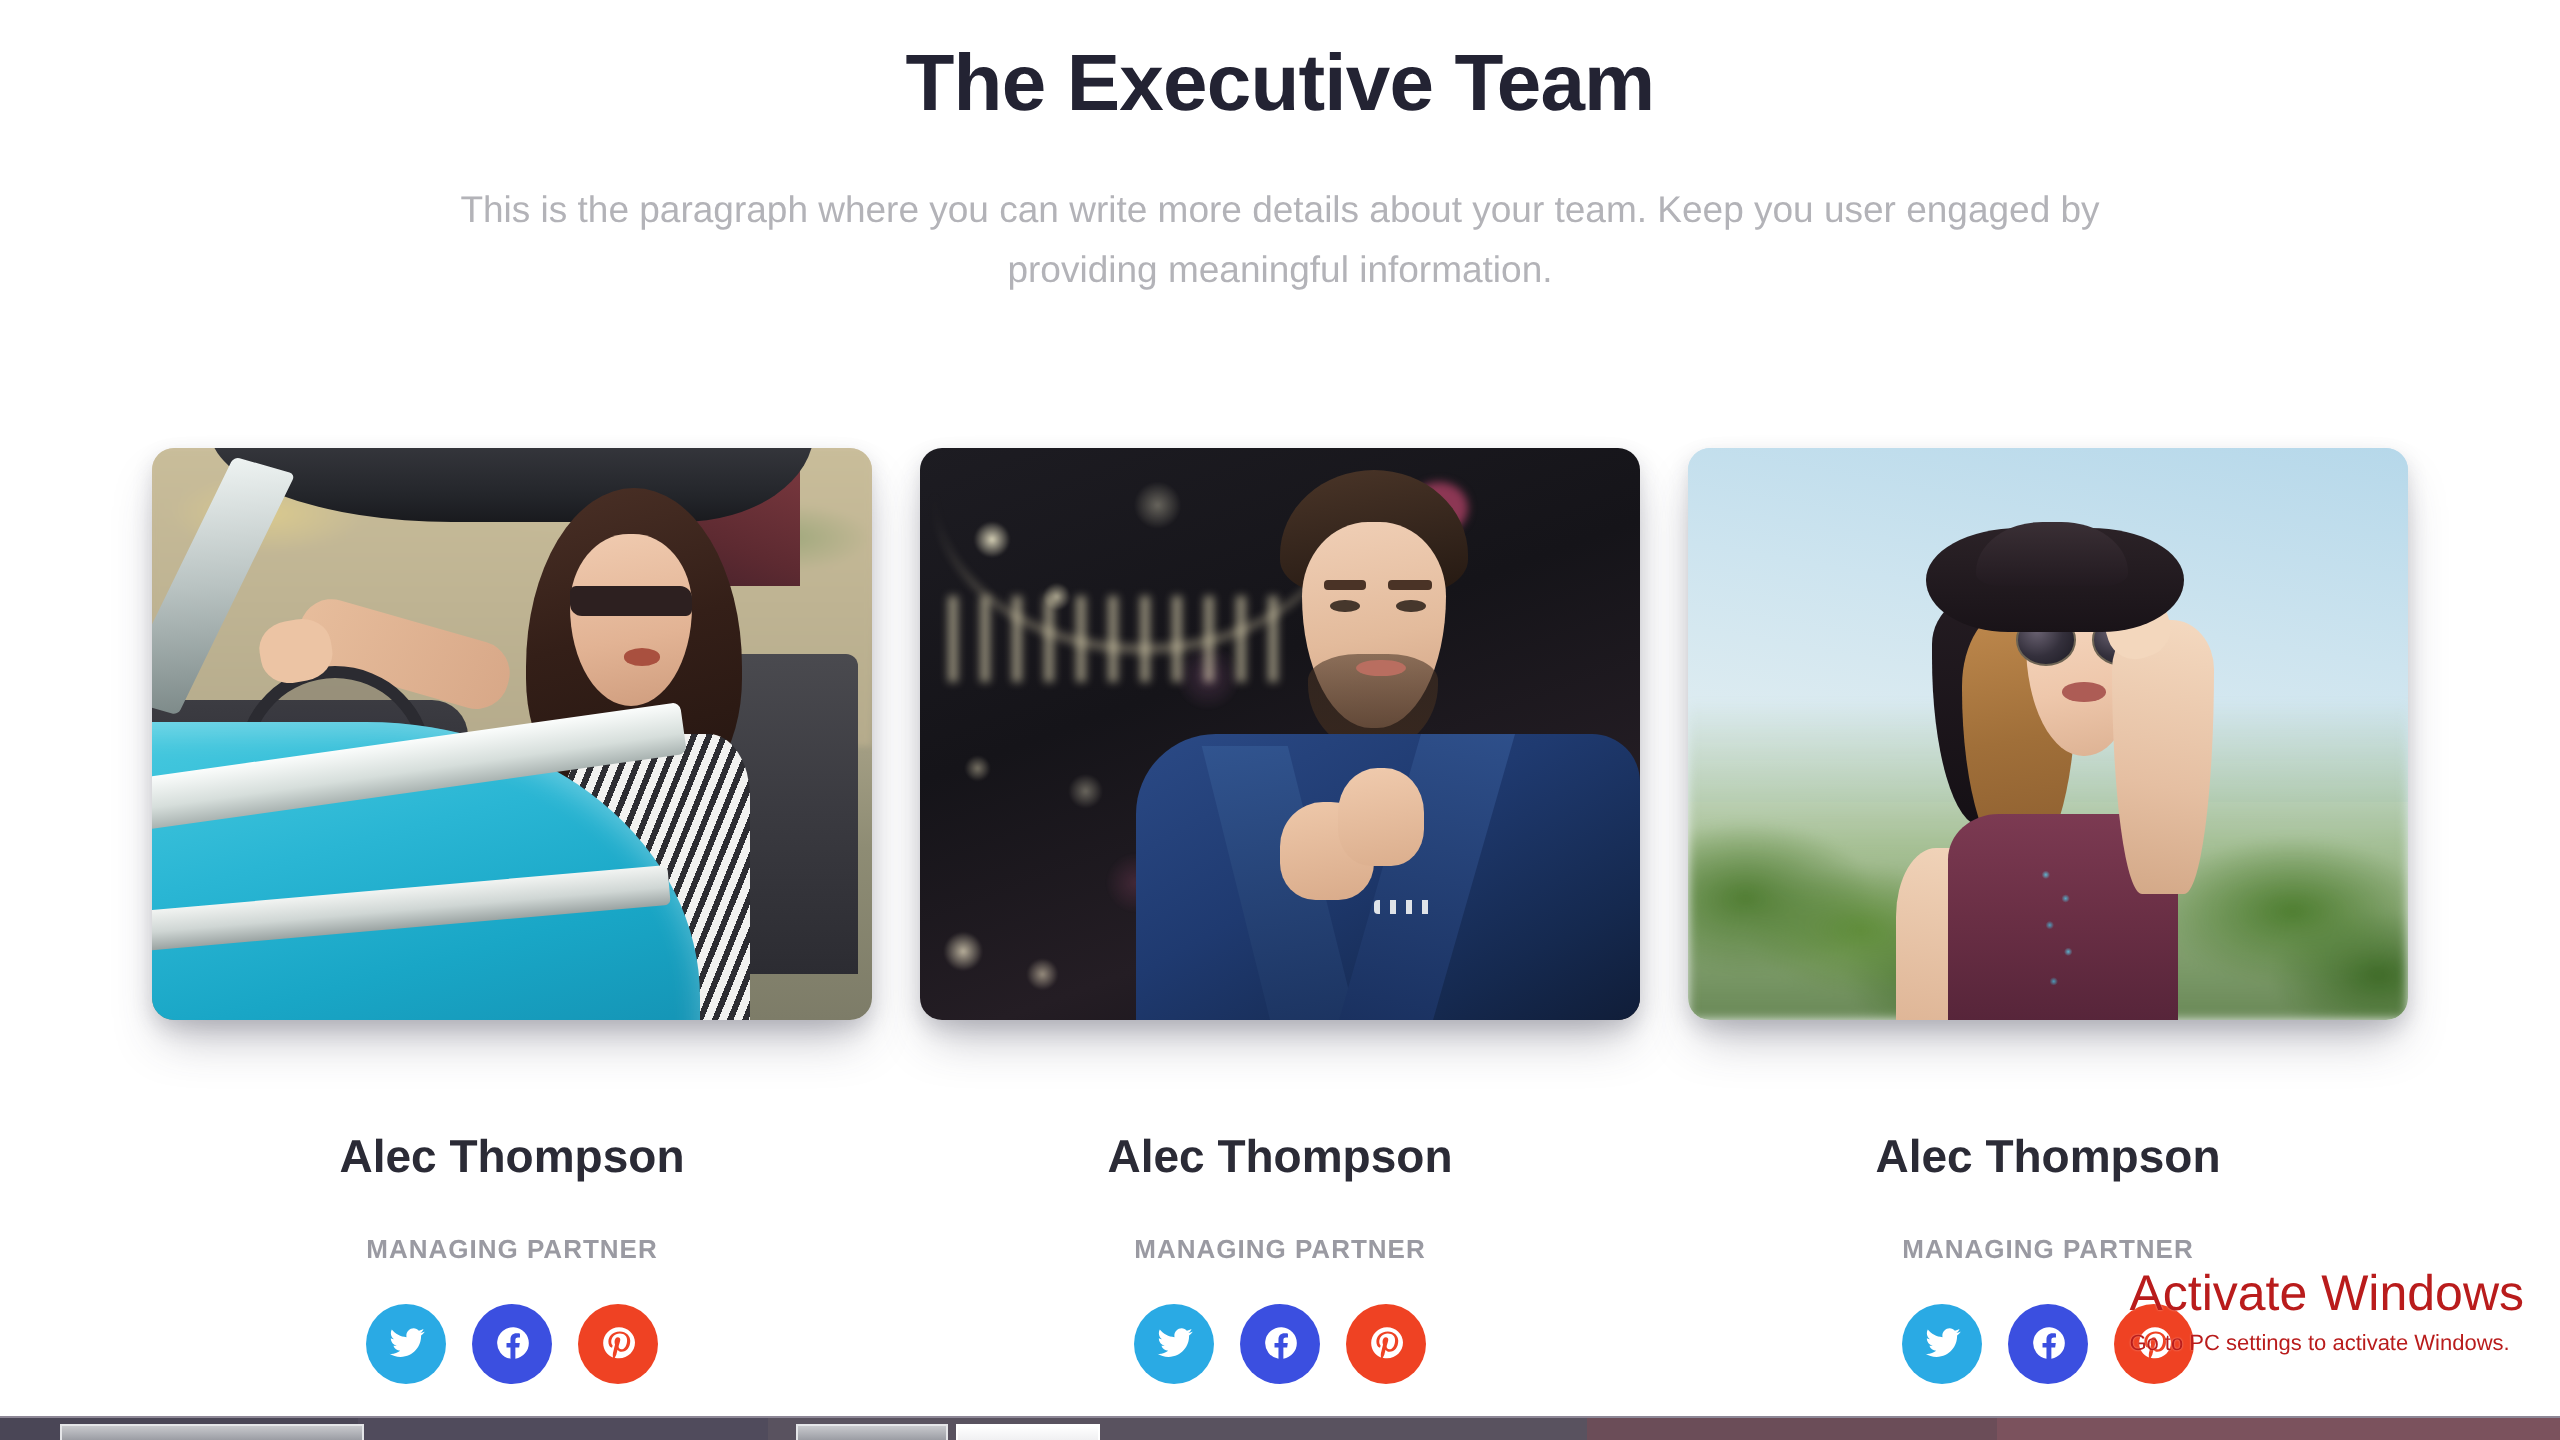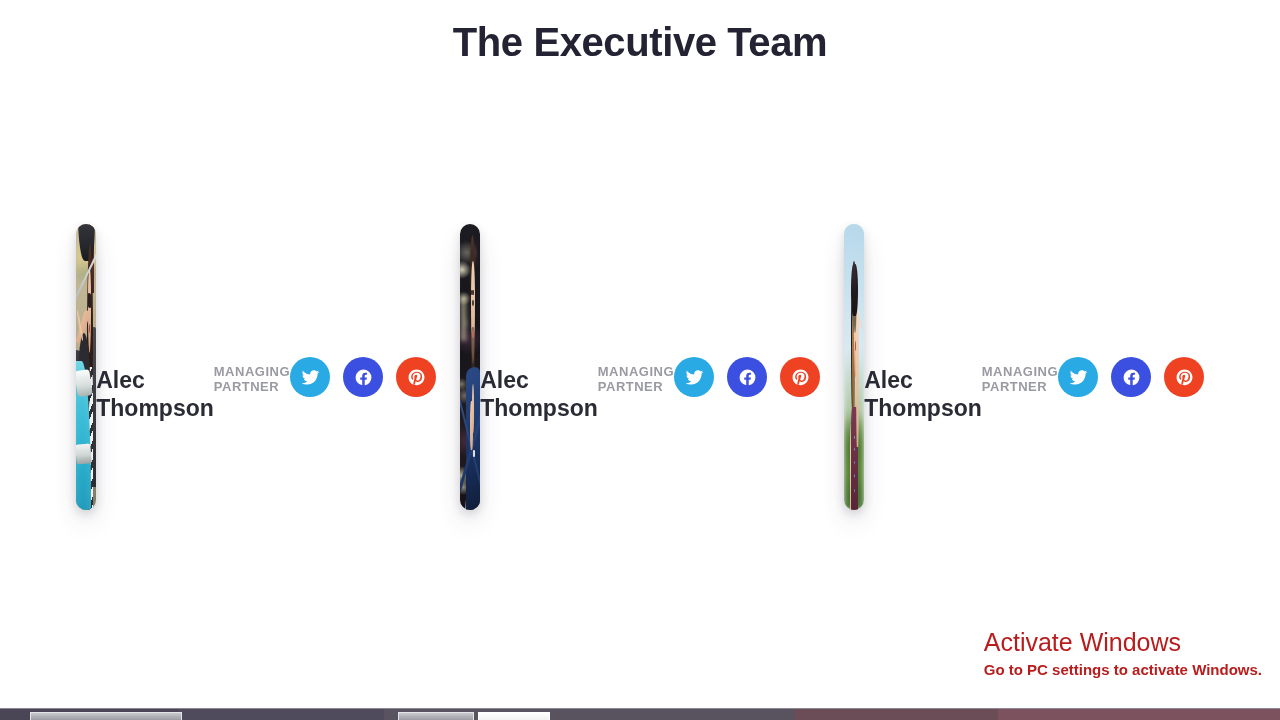--- a/index.html
+++ b/index.html
@@ -49,21 +49,21 @@
     left: 0;
     width: 1280px;
     display: flex;
     justify-content: center;
     gap: 24px;
   }
 
   .team-card {
     width: 360px;
     display: flex;
-    flex-direction: row;
+    flex-direction: column;
     align-items: center;
   }
 
   .photo-frame {
     width: 360px;
     height: 286px;
     border-radius: 11px;
     overflow: hidden;
     box-shadow: 0 14px 24px -6px rgba(60, 60, 80, 0.34),
                 0 4px 10px rgba(60, 60, 80, 0.18);
@@ -400,21 +400,21 @@
     position: absolute;
     right: 18px;
     bottom: 42px;
     text-align: left;
     color: #b91c1c;
     pointer-events: none;
     user-select: none;
     text-shadow: 0 0 1px rgba(255,255,255,0.5);
   }
   .win-watermark-title { font-size: 25px; font-weight: 400; line-height: 1.18; }
-  .win-watermark-sub   { font-size: 15px; font-weight: 700; margin-top: 4px; }
+  .win-watermark-sub   { font-size: 11px; font-weight: 400; margin-top: 4px; }
 
   
   .taskbar {
     position: absolute;
     left: 0; bottom: 0;
     width: 1280px;
     height: 12px;
     background: linear-gradient(90deg,
       #4a4656 0%, #4a4656 14%,
       #504b5c 14%, #504b5c 30%,
@@ -439,20 +439,21 @@
     border-color: #ffffff;
   }
 </style>
 </head>
 <body>
 
 <div class="page">
 
   <div class="header">
     <h1 class="page-title">The Executive Team</h1>
+    <p class="page-subtitle">This is the paragraph where you can write more details about your team. Keep you user engaged by providing meaningful information.</p>
   </div>
 
   <div class="team-grid">
 
     <div class="team-card">
       <div class="photo-frame">
         <div class="photo photo-car">
           <div class="car-bg-blur"></div>
           <div class="car-roof-red"></div>
           <div class="car-roof-frame"></div>

